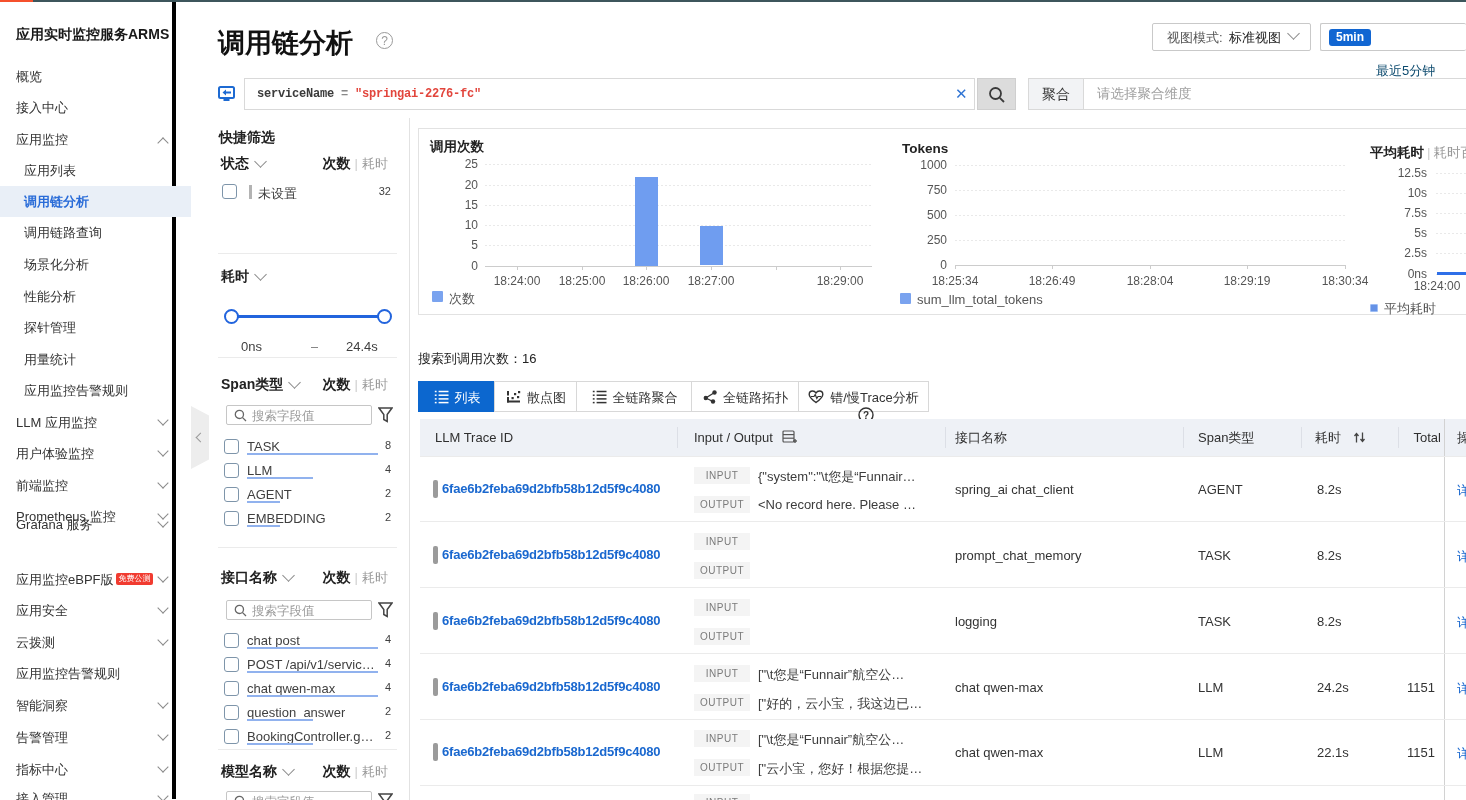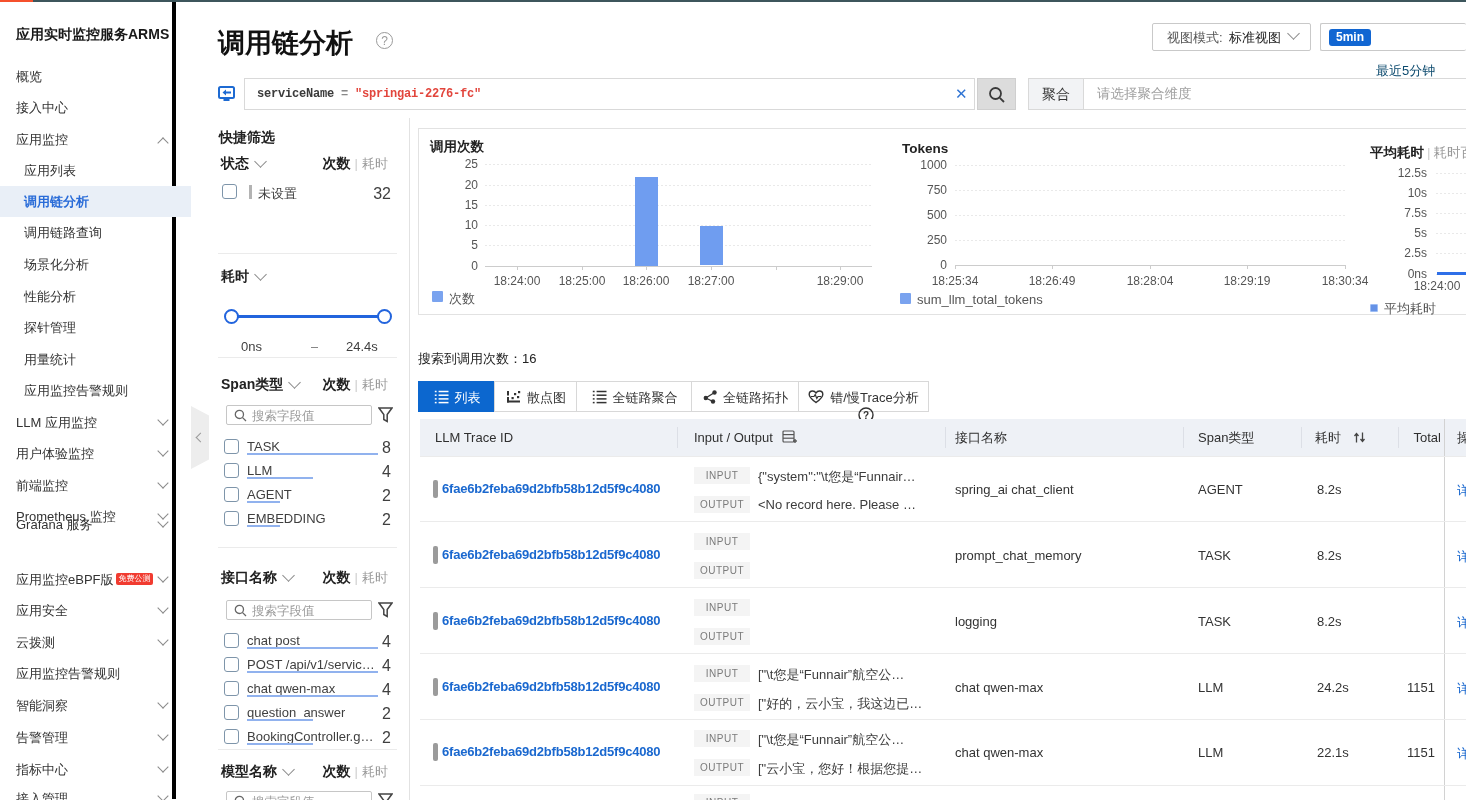--- a/index.html
+++ b/index.html
@@ -38,21 +38,21 @@
 #vdiv { position:absolute; left:409px; top:118px; width:1px; height:682px; background:#e2e2e2; }
 
 .fp-head { position:absolute; font-size:14px; font-weight:bold; color:#222; }
 .fp-right { position:absolute; font-size:13px;margin-left:31px; }
 .fp-right b { font-size:14px; color:#222; }
 .fp-right span.bar { color:#ccc; font-weight:normal; padding:0 4px;}
 .fp-right span.hs { color:#999; font-weight:normal; }
 .cb { position:absolute; width:15px; height:15px; border:1px solid #7e95aa; border-radius:3px; background:#fff; }
 .fdiv { position:absolute; left:218px; width:179px; height:1px; background:#ebebeb; }
 .flabel { position:absolute; font-size:13px; color:#3f3f3f; white-space:nowrap; max-width:129px; overflow:hidden; text-overflow:ellipsis; }
-.fcount { position:absolute; font-size:16px; color:#3f3f3f; text-align:right; width:30px; }
+.fcount { position:absolute; font-size:11px; color:#3f3f3f; text-align:right; width:30px; }
 .fbar { position:absolute; height:2px; background:#91b2ee; }
 .search-sm { position:absolute; left:226px; width:146px; height:20px; border:1px solid #c6c6c6; border-radius:2px; }
 .search-sm .ph { position:absolute; left:25px; top:2px; font-size:12.5px; color:#9b9b9b; }
 
 #chart-card { position:absolute; left:418px; top:128px; width:1060px; height:187px; border:1px solid #e2e2e2; }
 .c-title { position:absolute; font-size:13.5px; font-weight:bold; color:#222; white-space:nowrap; }
 .ylab { position:absolute; font-size:12px; color:#555; text-align:right; }
 .xlab { position:absolute; font-size:12px; color:#555; text-align:center; width:70px; }
 .gline { position:absolute; height:1px; background-image:linear-gradient(to right,#e9e9e9 60%,transparent 40%); background-size:4px 1px; background-repeat:repeat-x; }
 .axis { position:absolute; height:1px; background:#ccc; }

